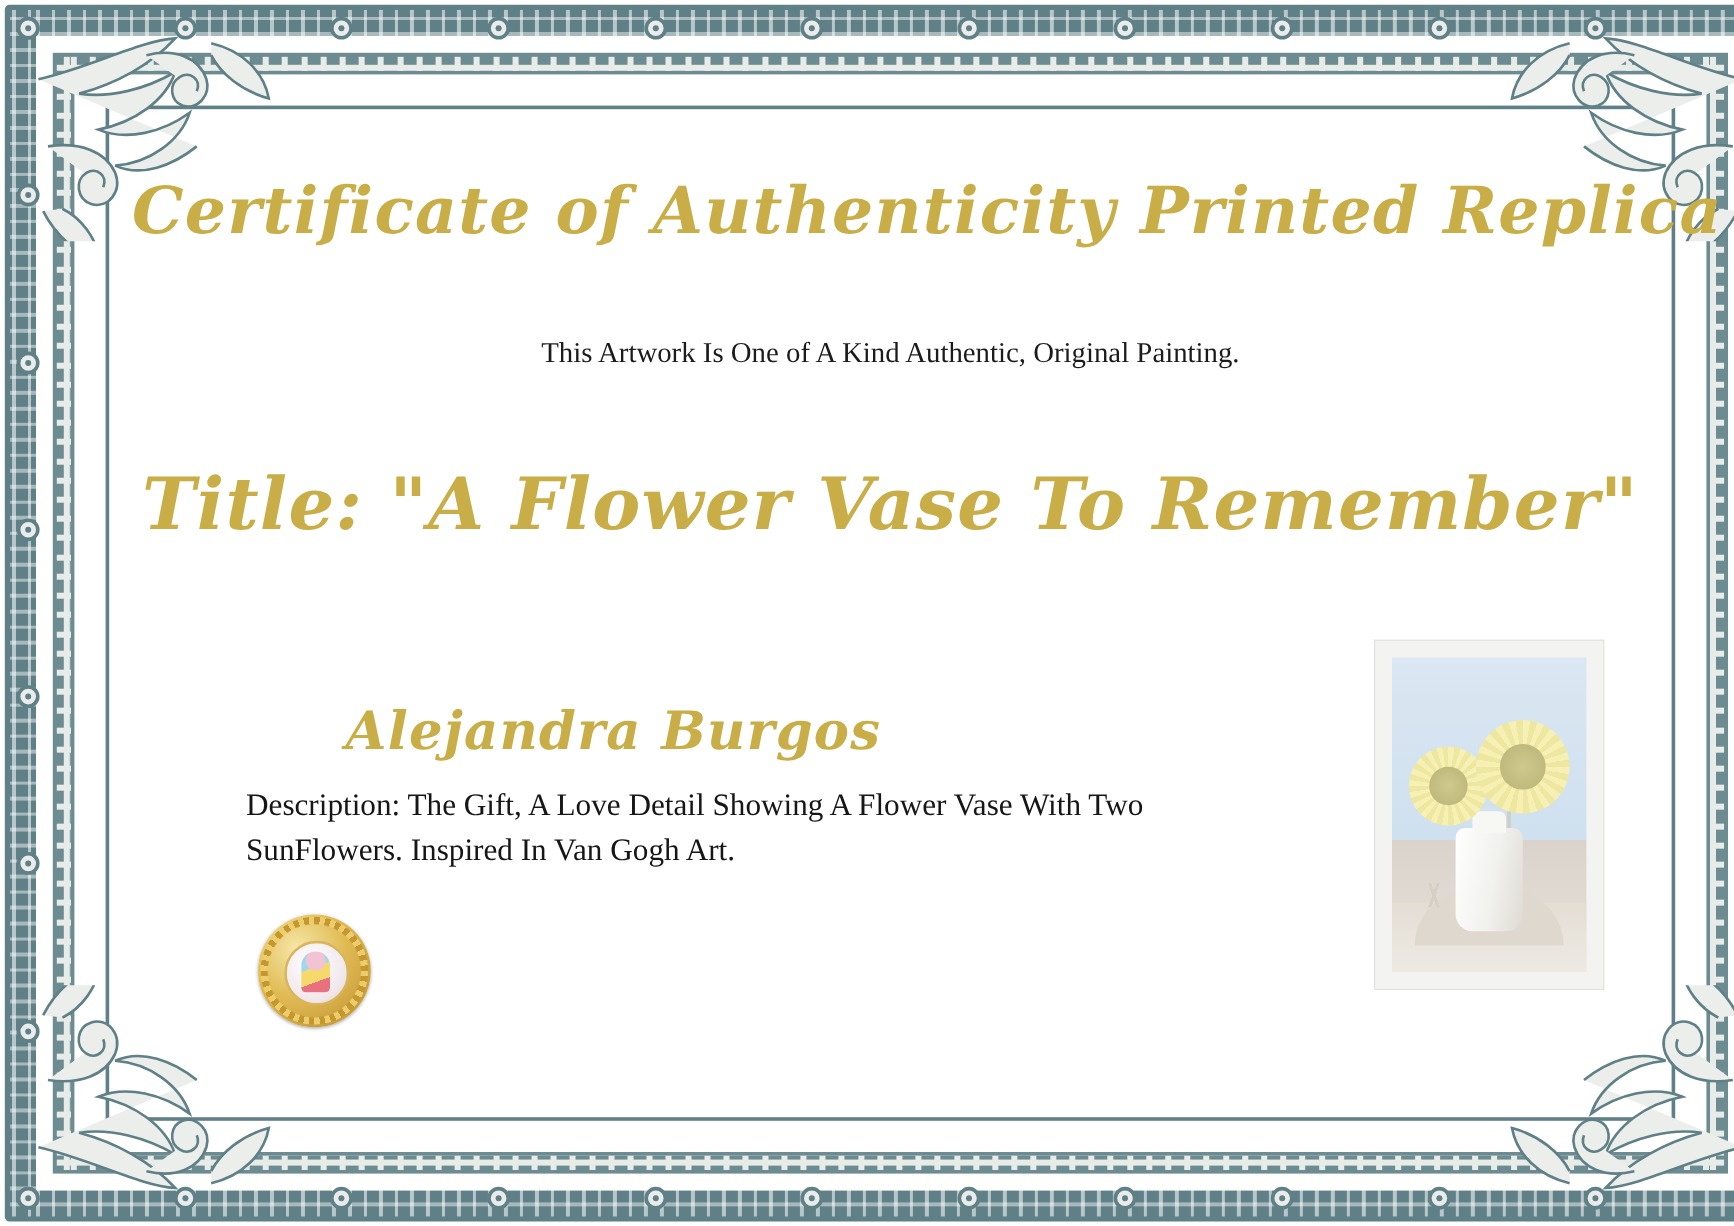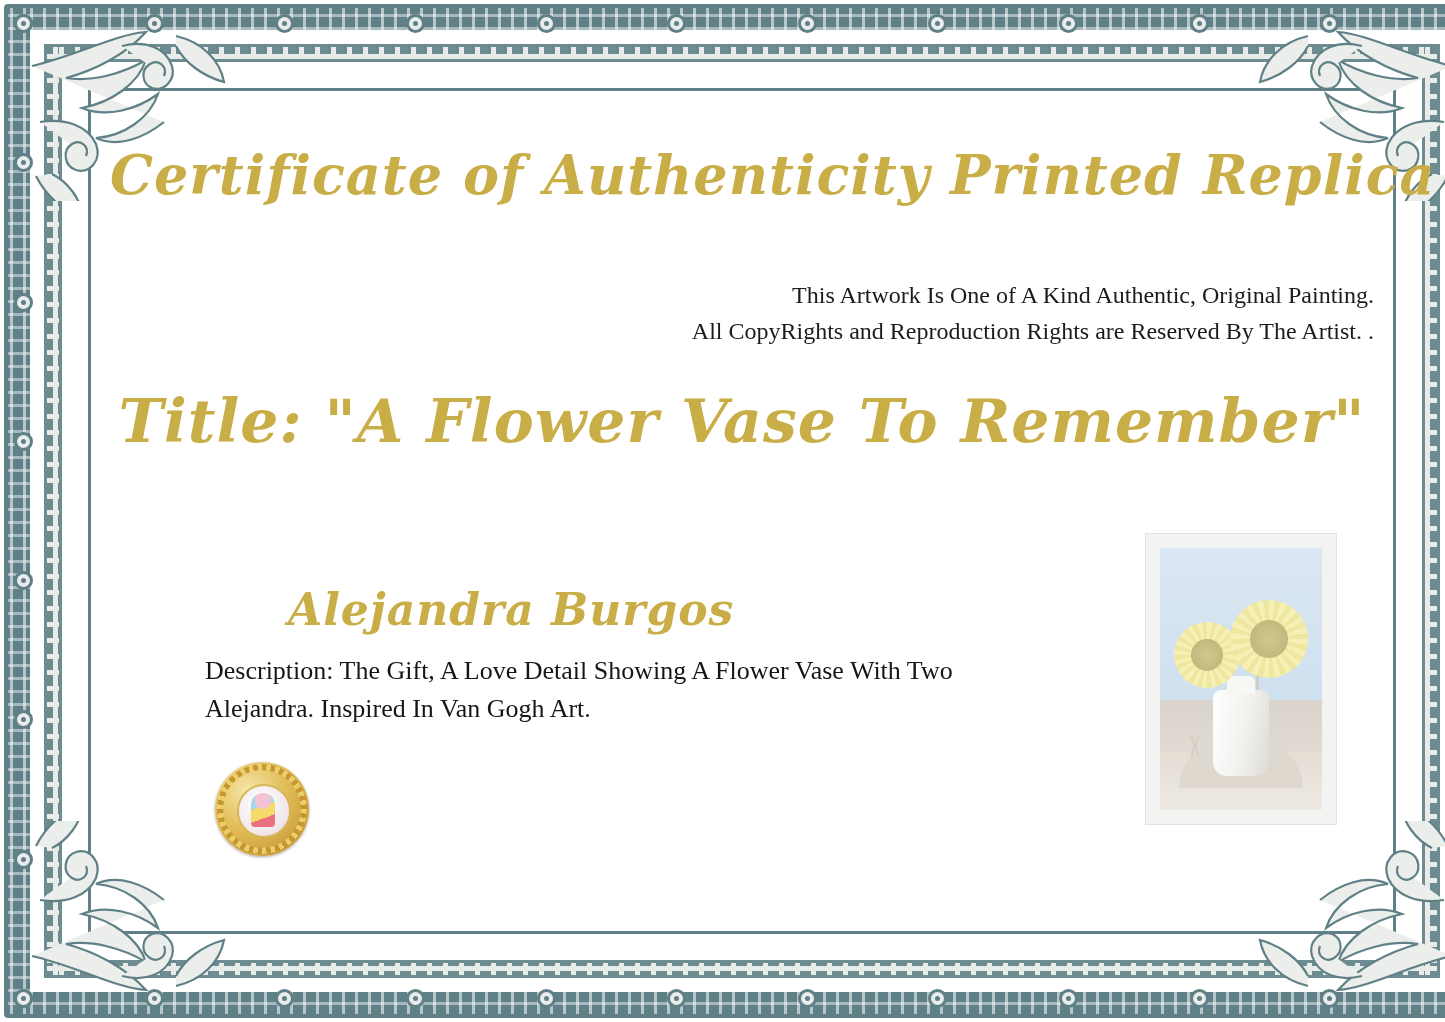--- a/index.html
+++ b/index.html
@@ -156,21 +156,21 @@
     text-align: center;
     font-size: 54px;
     line-height: 1.1;
     color: #c9ae47;
     white-space: nowrap;
   }
 
   .subline {
     position: absolute;
     left: 0; right: 0;
-    text-align: right;
+    text-align: center;
     font-size: 24px;
     color: #1b1b1b;
     font-family: "Liberation Serif", serif;
   }
   .subline.l1 { top: 178px; }
   .subline.l2 { top: 214px; }
 
   .work-title {
     position: absolute;
     left: 0; right: 0; top: 282px;
@@ -416,28 +416,27 @@
       <path d="M10 150 C20 170 38 186 58 192 C54 172 42 156 26 148"></path>
     </g>
   </svg>
 
   <div class="content">
 
     <div class="coa-title script">Certificate of Authenticity Printed Replica</div>
 
     <div class="subline l1">This Artwork Is One of A Kind Authentic, Original Painting.</div>
 
-    <div class="subline l2">All CopyRights and Reproduction Rights are Reserved By The Artist. .</div>
 
     <div class="work-title script">Title: "A Flower Vase To Remember"</div>
 
 
     <div class="signature script">Alejandra Burgos</div>
 
-    <div class="description">Description:  The Gift, A Love Detail Showing A Flower Vase With Two Alejandra. Inspired In Van Gogh Art.</div>
+    <div class="description">Description:  The Gift, A Love Detail Showing A Flower Vase With Two SunFlowers. Inspired In Van Gogh Art.</div>
 
     <div class="seal">
       <div class="outer"></div>
       <div class="teeth"></div>
       <div class="inner">
         <div class="emblem"></div>
       </div>
     </div>
 
 

